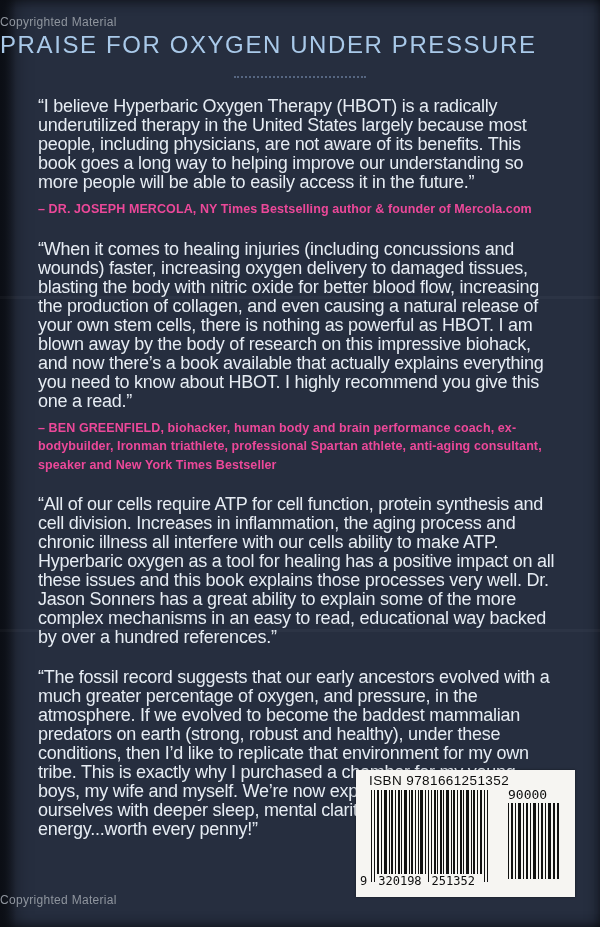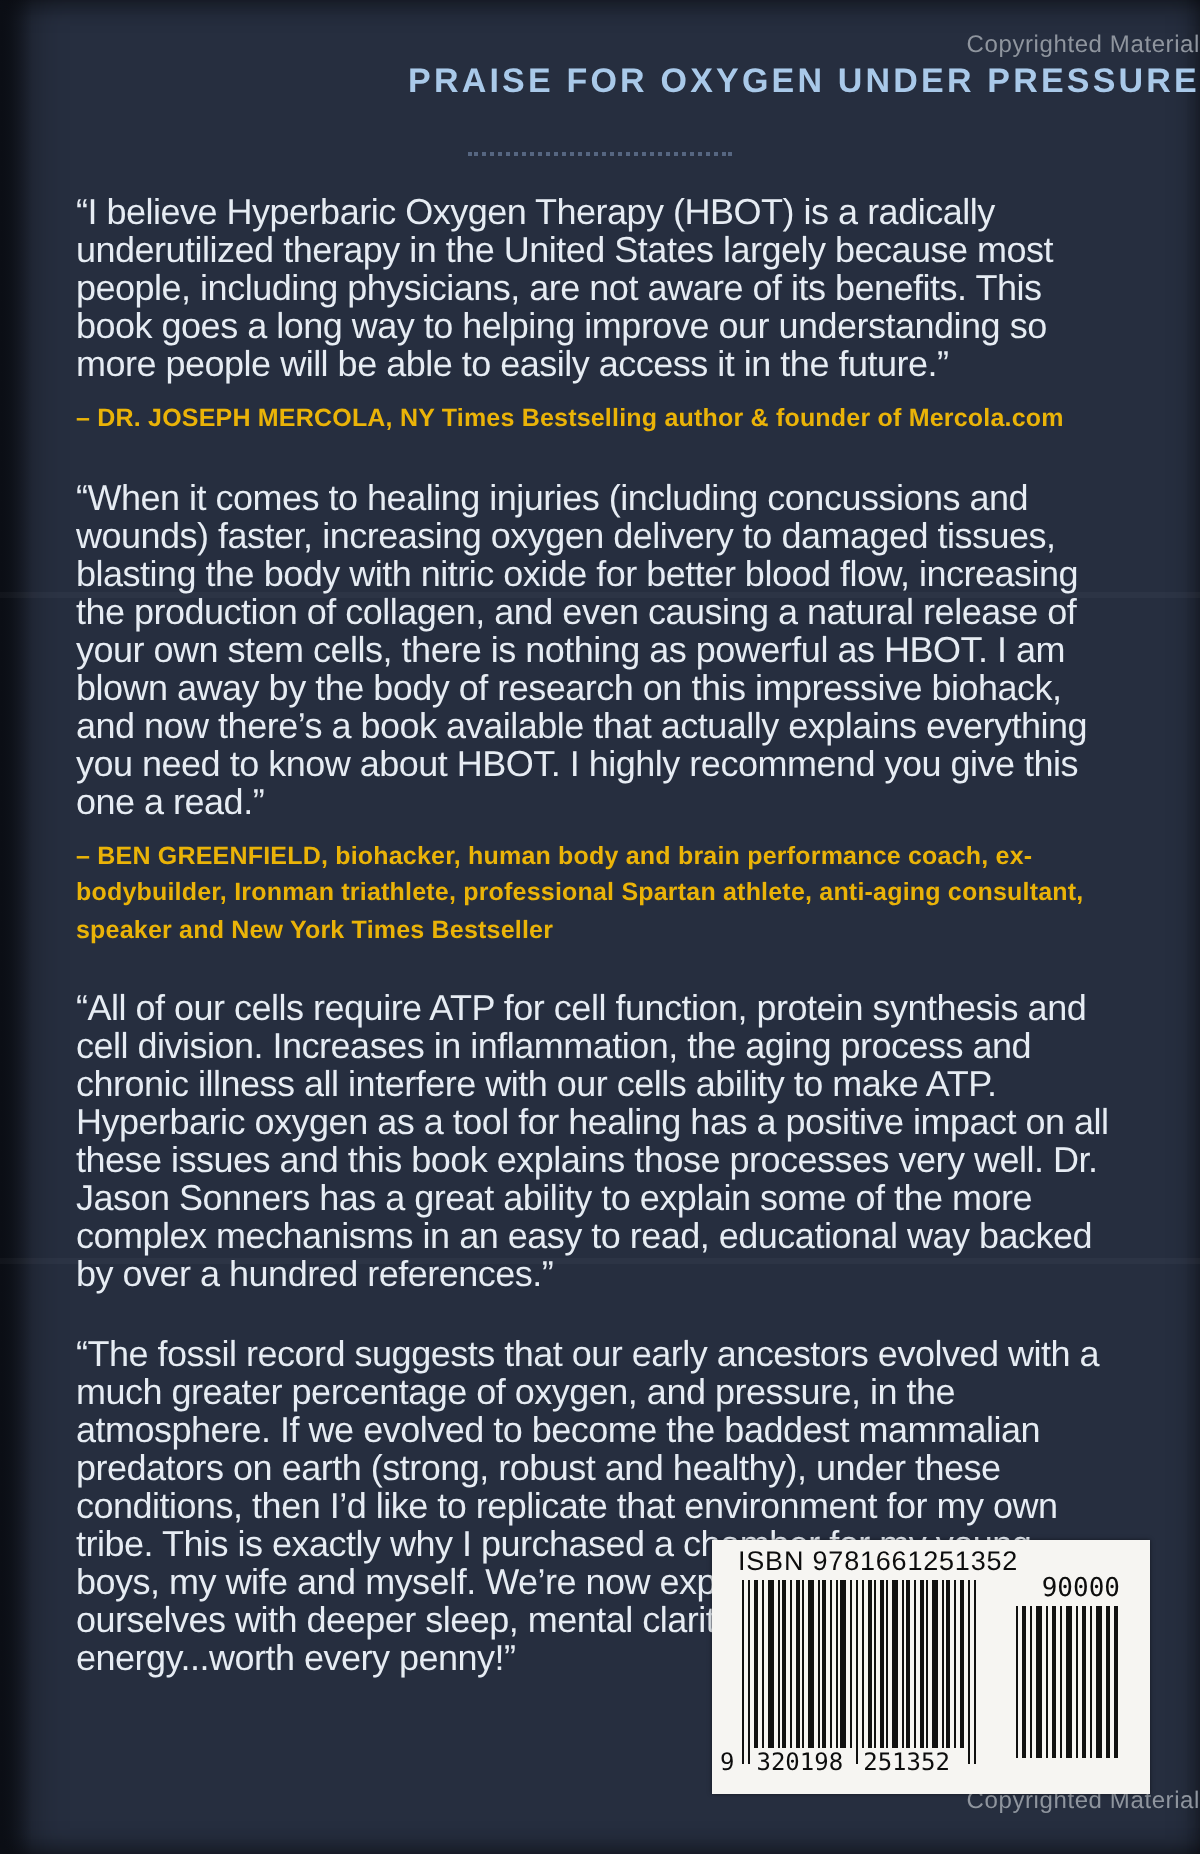--- a/index.html
+++ b/index.html
@@ -12,46 +12,46 @@
     box-shadow: inset 22px 0 26px -18px #000,
                 inset -10px 0 16px -12px rgba(0,0,0,.75),
                 inset 0 10px 14px -10px rgba(0,0,0,.6),
                 inset 0 -10px 14px -10px rgba(0,0,0,.6);
   }
   .edge-left{position:absolute;left:0;top:0;bottom:0;width:16px;
     background:linear-gradient(90deg,#0b0e15 0%,rgba(11,14,21,0) 100%);pointer-events:none;}
   .scanline{position:absolute;left:0;right:0;height:3px;background:rgba(255,255,255,.03);pointer-events:none;}
   .scan-a{top:296px;} .scan-b{top:629px;}
 
-  .copyright{position:absolute;left:0;width:100%;text-align:right;
+  .copyright{position:absolute;left:0;width:100%;text-align:left;
     color:#8f959e;font-size:12px;letter-spacing:.3px;}
   .copyright-top{top:15px;}
   .copyright-bottom{top:893px;z-index:1;}
 
   .cover-title{position:absolute;top:31px;left:0;width:100%;margin:0;
-    text-align:right;color:#a9c9e9;font-size:17px;font-weight:700;
+    text-align:left;color:#a9c9e9;font-size:24px;font-weight:400;
     letter-spacing:1.6px;}
 
   .divider{position:absolute;top:76px;left:234px;width:132px;height:0;
     border-bottom:2px dotted #566681;}
 
   .quotes{position:absolute;top:97px;left:38px;width:524px;}
   .quote-block + .quote-block{margin-top:21px;}
   .quote-text{margin:0;color:#e6ecf3;font-size:18px;line-height:19px;
     letter-spacing:-0.25px;}
-  .quote-attr{margin:8px 0 0 0;color:#eab308;font-size:12.5px;
+  .quote-attr{margin:8px 0 0 0;color:#ec4899;font-size:12.5px;
     line-height:18.5px;font-weight:700;letter-spacing:.1px;}
 
   .barcode-box{position:absolute;left:356px;top:770px;width:219px;height:127px;
     background:#f6f5f2;z-index:2;box-shadow:0 0 2px rgba(0,0,0,.5);}
   .isbn-label{position:absolute;top:3px;left:13px;color:#0d0d0d;
     font-size:13.5px;letter-spacing:.4px;font-weight:400;}
   .bars-main{position:absolute;left:15px;top:20px;}
   .bars-small{position:absolute;left:152px;top:33px;}
-  .price-code{position:absolute;left:152px;top:17px;width:52px;text-align:right;
+  .price-code{position:absolute;left:152px;top:17px;width:52px;text-align:left;
     color:#0d0d0d;font-size:13px;font-family:"DejaVu Sans Mono",monospace;}
   .ean-digits{position:absolute;left:2px;top:104px;display:flex;align-items:flex-start;
     color:#0d0d0d;font-size:12px;font-family:"DejaVu Sans Mono",monospace;}
   .ean-digits .grp{background:#f6f5f2;padding:0 3px;}
   .ean-digits .d9{padding:0 4px 0 2px;background:transparent;}
   .ean-digits .gap{width:4px;}
 </style>
 </head>
 <body>
 

